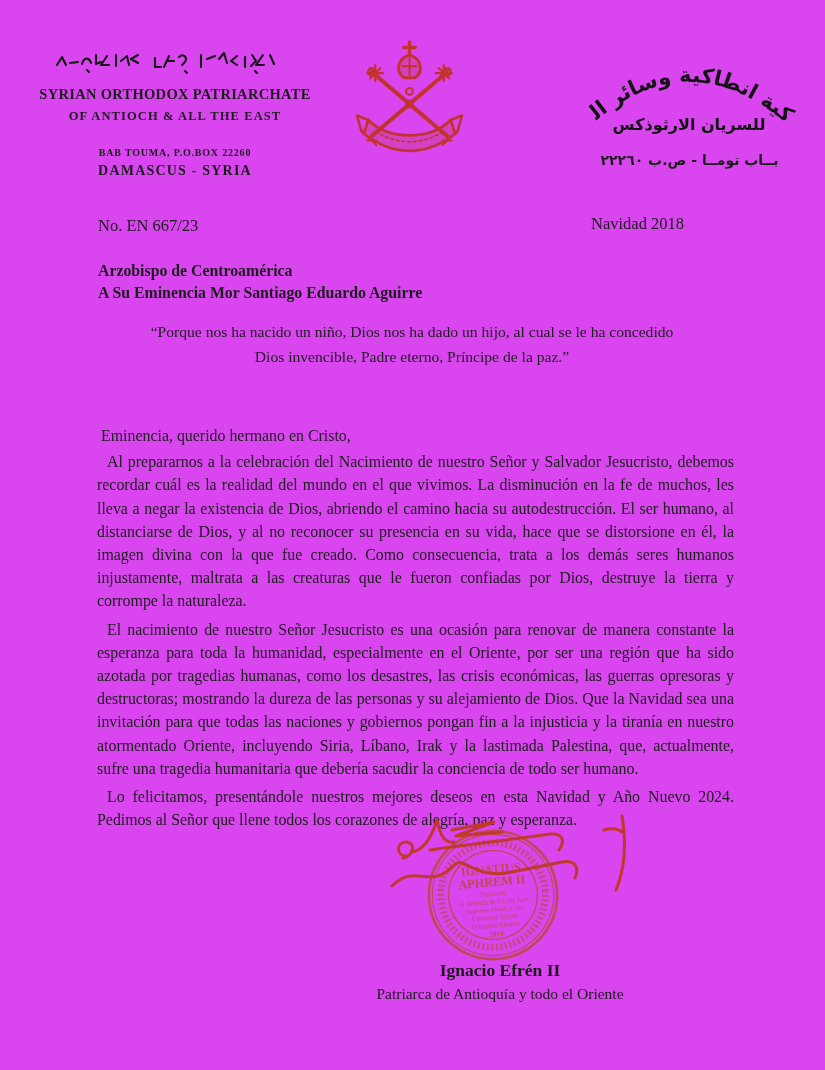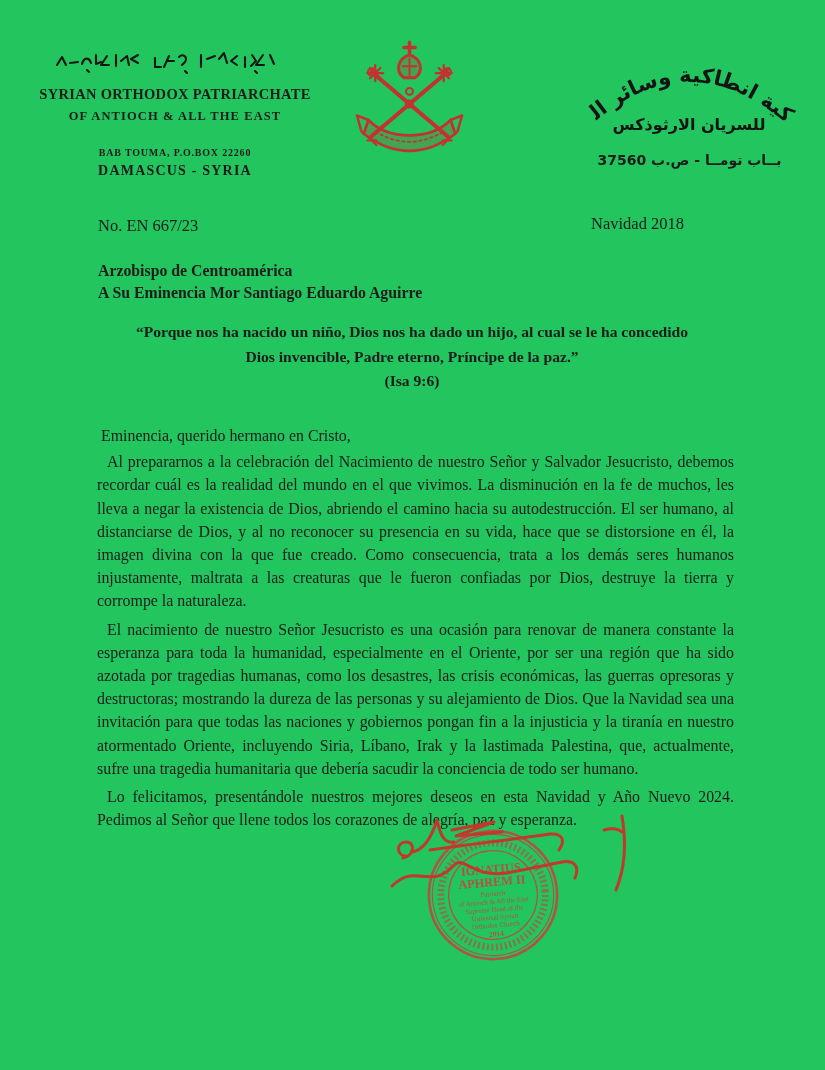--- a/index.html
+++ b/index.html
@@ -1,20 +1,20 @@
 <!DOCTYPE html>
 <html><head>
 <meta charset="utf-8">
 <style>
   html,body{margin:0;padding:0;background:#e8e8e8;}
   .page{
     position:relative;
     width:825px;height:1070px;
     margin:0 auto;
-    background:#22c55e;
+    background:#d946ef;
     font-family:"Liberation Serif", serif;
     color:#1c1c1c;
     overflow:hidden;
   }
   
   .lh-left{
     position:absolute;left:35px;top:50px;width:280px;
     text-align:center;
   }
   .syriac-wrap{height:24px;margin-bottom:12px;}
@@ -30,21 +30,21 @@
   .lh-right .ar-line1{font-size:14px;font-weight:bold;margin-top:2px;font-family:"DejaVu Sans",sans-serif;}
   .lh-right .ar-line2{font-size:14px;font-weight:bold;margin-top:3px;font-family:"DejaVu Sans",sans-serif;}
   
   .ref-no{position:absolute;left:98px;top:216px;font-size:16.5px;}
   .ref-date{position:absolute;left:591px;top:214px;font-size:16.5px;}
   
   .recipient{position:absolute;left:98px;top:260px;font-size:15.8px;font-weight:bold;line-height:22px;}
   
   .quote{
     position:absolute;left:58px;top:320px;width:708px;
-    text-align:center;font-weight:bold;font-size:15.6px;line-height:24.5px;
+    text-align:center;font-weight:normal;font-size:15.6px;line-height:24.5px;
   }
   .quote .citation{margin-top:0px;}
   
   .body-text{
     position:absolute;left:97px;top:424px;width:637px;
     font-size:15.9px;line-height:23.2px;text-align:justify;
   }
   .body-text p{margin:0 0 5px 0;text-indent:10px;}
   .body-text p.salutation{text-indent:4px;margin-bottom:3px;}
   .body-text p.closing{margin-top:1px;}
@@ -113,35 +113,34 @@
   <div class="lh-right">
     <svg width="235" height="108" viewBox="0 0 235 108">
       <defs>
           <path id="arcP" d="M20,86 Q117,2 215,86"></path>
         </defs>
       <text font-size="21" font-weight="bold" fill="#141414" font-family="DejaVu Sans, sans-serif">
         <textPath href="#arcP" startOffset="50%" text-anchor="middle">بطريركية انطاكية وسائر المشرق</textPath>
       </text>
       <text x="117" y="92" text-anchor="middle" font-size="16" font-weight="bold" fill="#141414" font-family="DejaVu Sans, sans-serif">للسريان الارثوذكس</text>
     </svg>
-    <div class="ar-line1">بــاب تومــا - ص.ب 37560</div>
+    <div class="ar-line1">بــاب تومــا - ص.ب ٢٢٢٦٠</div>
   </div>
 
   <div class="ref-no">No. EN 667/23</div>
   <div class="ref-date">Navidad 2018</div>
 
   <div class="recipient">
     <div>Arzobispo de Centroamérica</div>
     <div>A Su Eminencia Mor Santiago Eduardo Aguirre</div>
   </div>
 
   <div class="quote">
     <div>“Porque nos ha nacido un niño, Dios nos ha dado un hijo, al cual se le ha concedido</div>
     <div>Dios invencible, Padre eterno, Príncipe de la paz.”</div>
-    <div class="citation">(Isa 9:6)</div>
   </div>
 
   <div class="body-text">
     <p class="salutation">Eminencia, querido hermano en Cristo,</p>
     <p>Al prepararnos a la celebración del Nacimiento de nuestro Señor y Salvador Jesucristo, debemos recordar cuál es la realidad del mundo en el que vivimos. La disminución en la fe de muchos, les lleva a negar la existencia de Dios, abriendo el camino hacia su autodestrucción. El ser humano, al distanciarse de Dios, y al no reconocer su presencia en su vida, hace que se distorsione en él, la imagen divina con la que fue creado. Como consecuencia, trata a los demás seres humanos injustamente, maltrata a las creaturas que le fueron confiadas por Dios, destruye la tierra y corrompe la naturaleza.</p>
     <p>El nacimiento de nuestro Señor Jesucristo es una ocasión para renovar de manera constante la esperanza para toda la humanidad, especialmente en el Oriente, por ser una región que ha sido azotada por tragedias humanas, como los desastres, las crisis económicas, las guerras opresoras y destructoras; mostrando la dureza de las personas y su alejamiento de Dios. Que la Navidad sea una invitación para que todas las naciones y gobiernos pongan fin a la injusticia y la tiranía en nuestro atormentado Oriente, incluyendo Siria, Líbano, Irak y la lastimada Palestina, que, actualmente, sufre una tragedia humanitaria que debería sacudir la conciencia de todo ser humano.</p>
     <p>Lo felicitamos, presentándole nuestros mejores deseos en esta Navidad y Año Nuevo 2024. Pedimos al Señor que llene todos los corazones de alegría, paz y esperanza.</p>
   </div>
 
   <div class="seal">
@@ -172,14 +171,18 @@
         <path d="M22,46 C34,44 42,30 47,14 C50,28 54,38 64,36"></path>
         <path d="M62,24 L104,16 L66,30 L112,26"></path>
         <path d="M40,44 C80,38 120,34 160,28 C172,27 176,34 169,44"></path>
         <path d="M2,80 C20,62 32,74 48,70 C62,66 64,54 72,57 C82,60 92,72 122,66 L172,56 C184,54 190,60 185,72"></path>
         <path d="M232,10 C236,34 236,60 226,84"></path>
         <path d="M214,24 C220,22 228,22 232,26"></path>
       </g>
     </svg>
   </div>
 
+  <div class="sig-block">
+    <div class="sig-name">Ignacio Efrén II</div>
+    <div class="sig-title">Patriarca de Antioquía y todo el Oriente</div>
+  </div>
 
 </div>
 
 </body></html>

